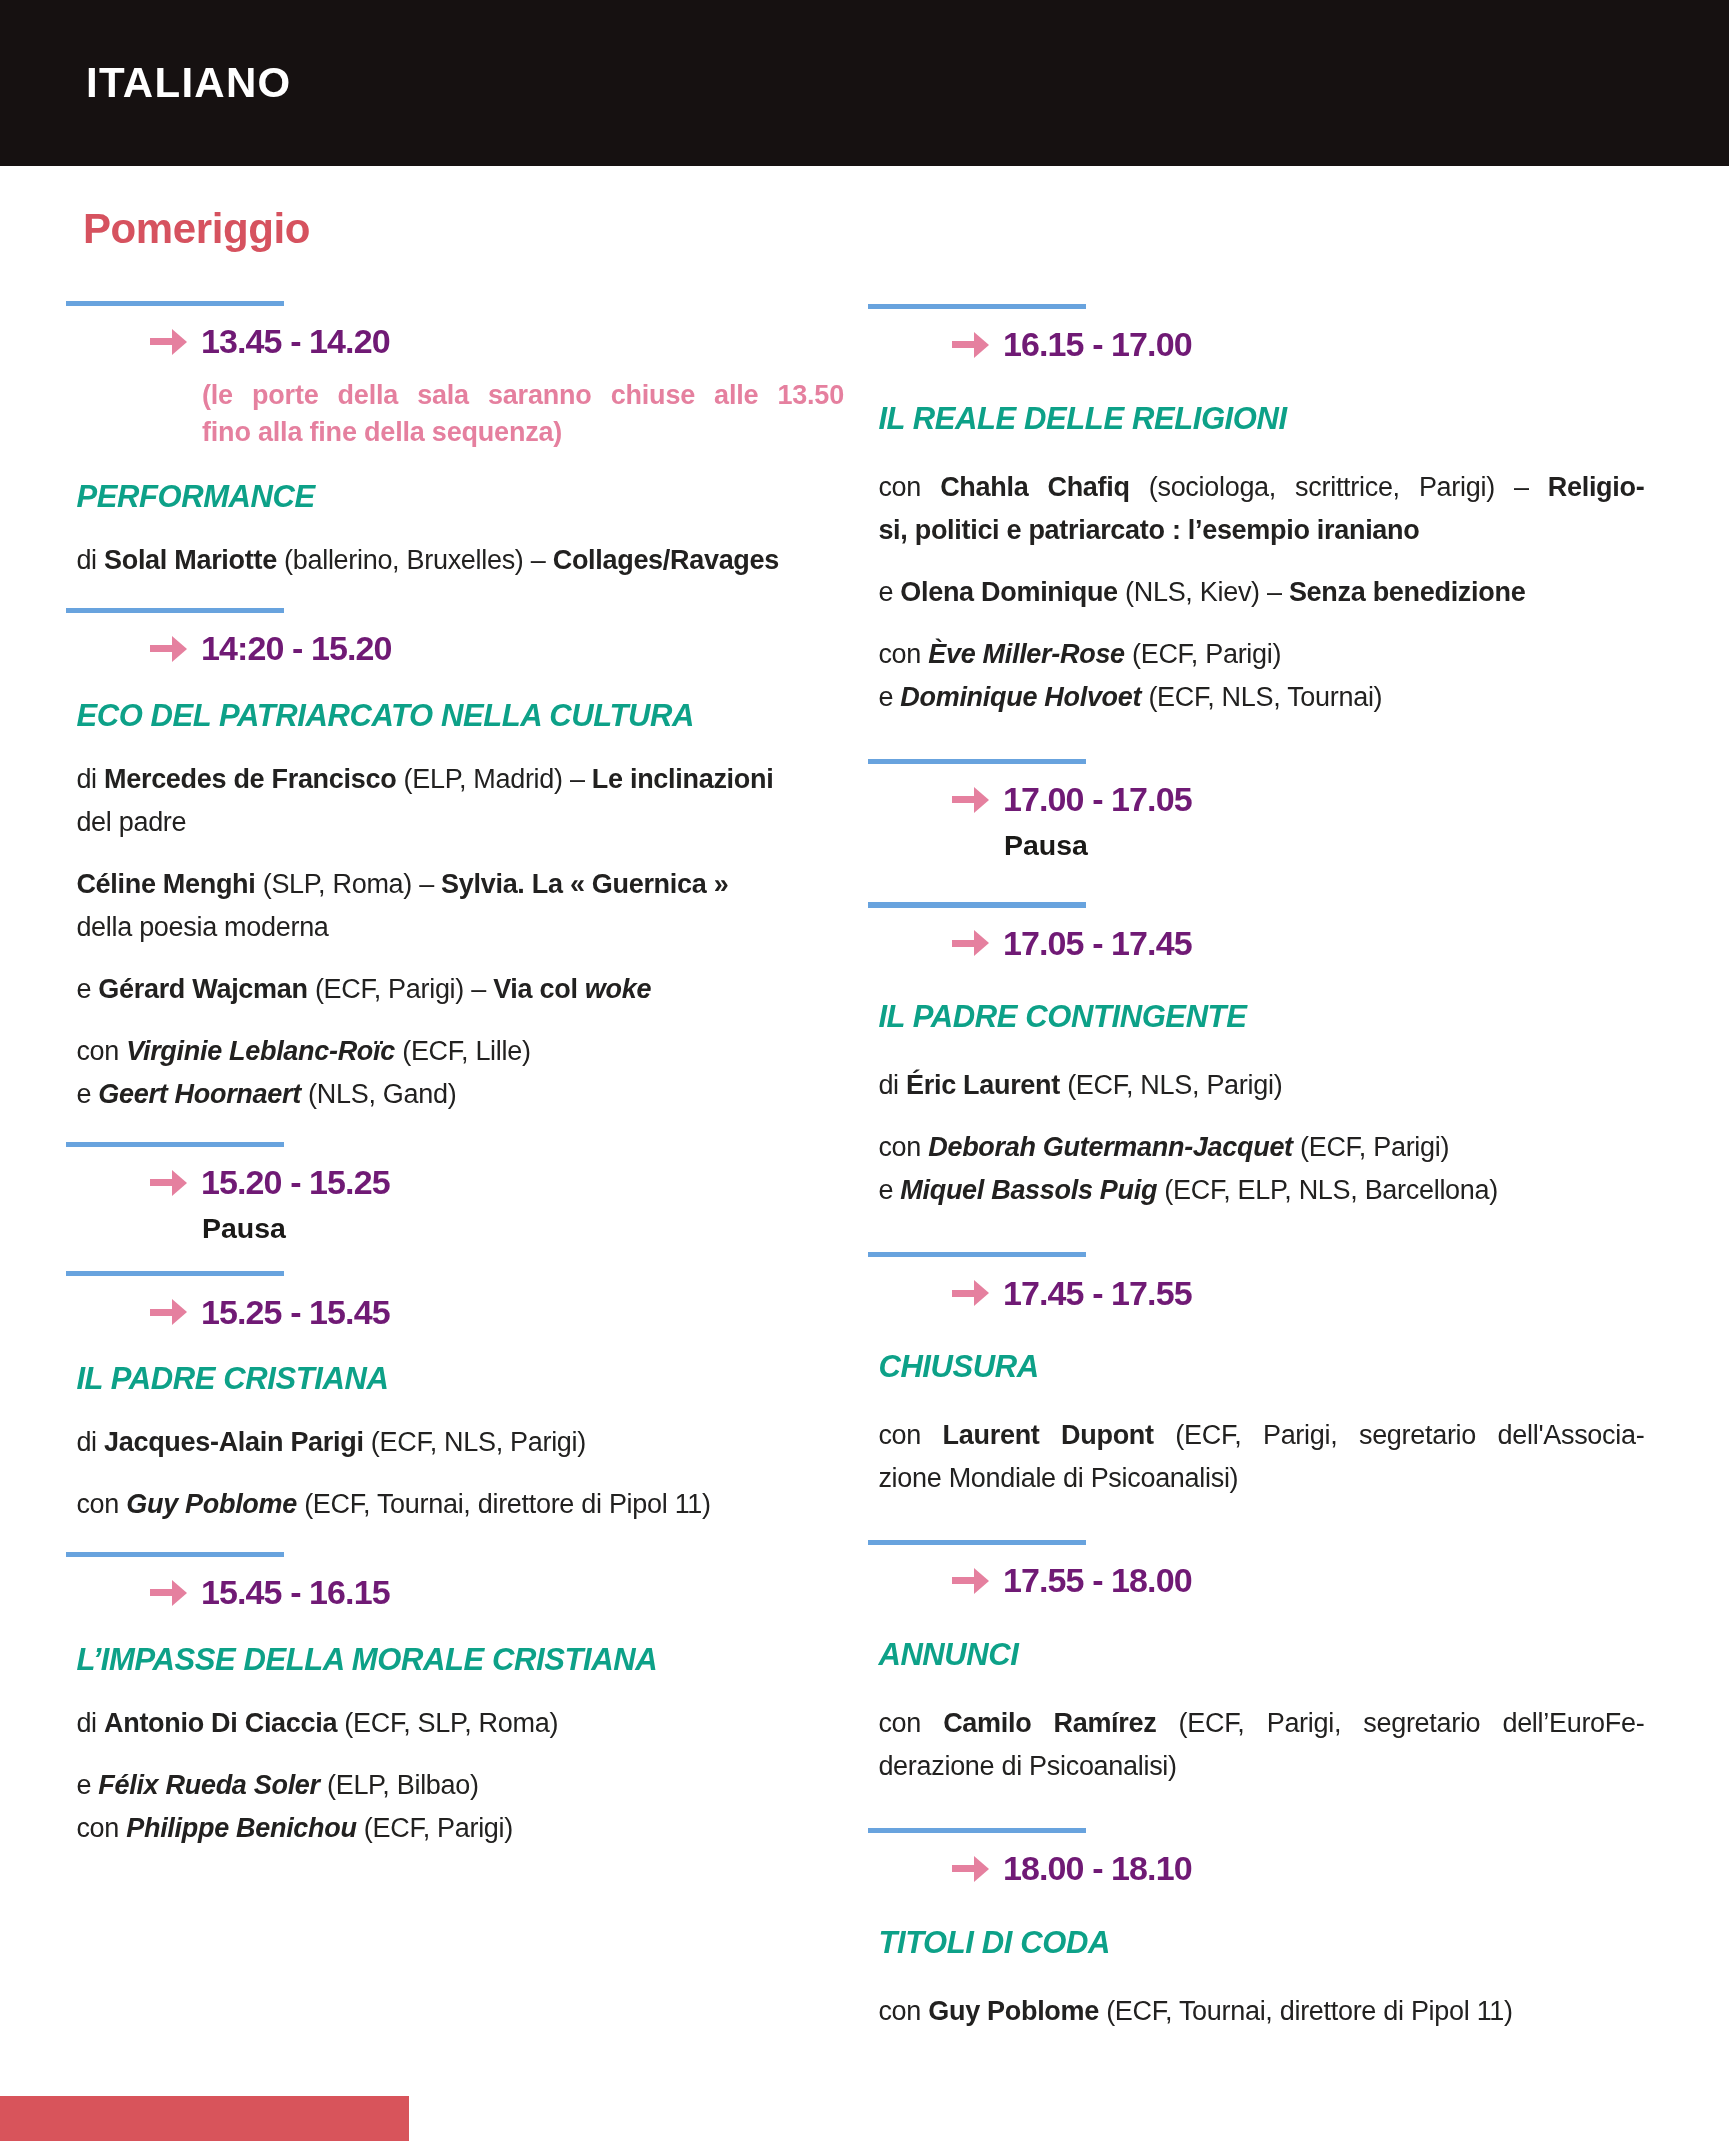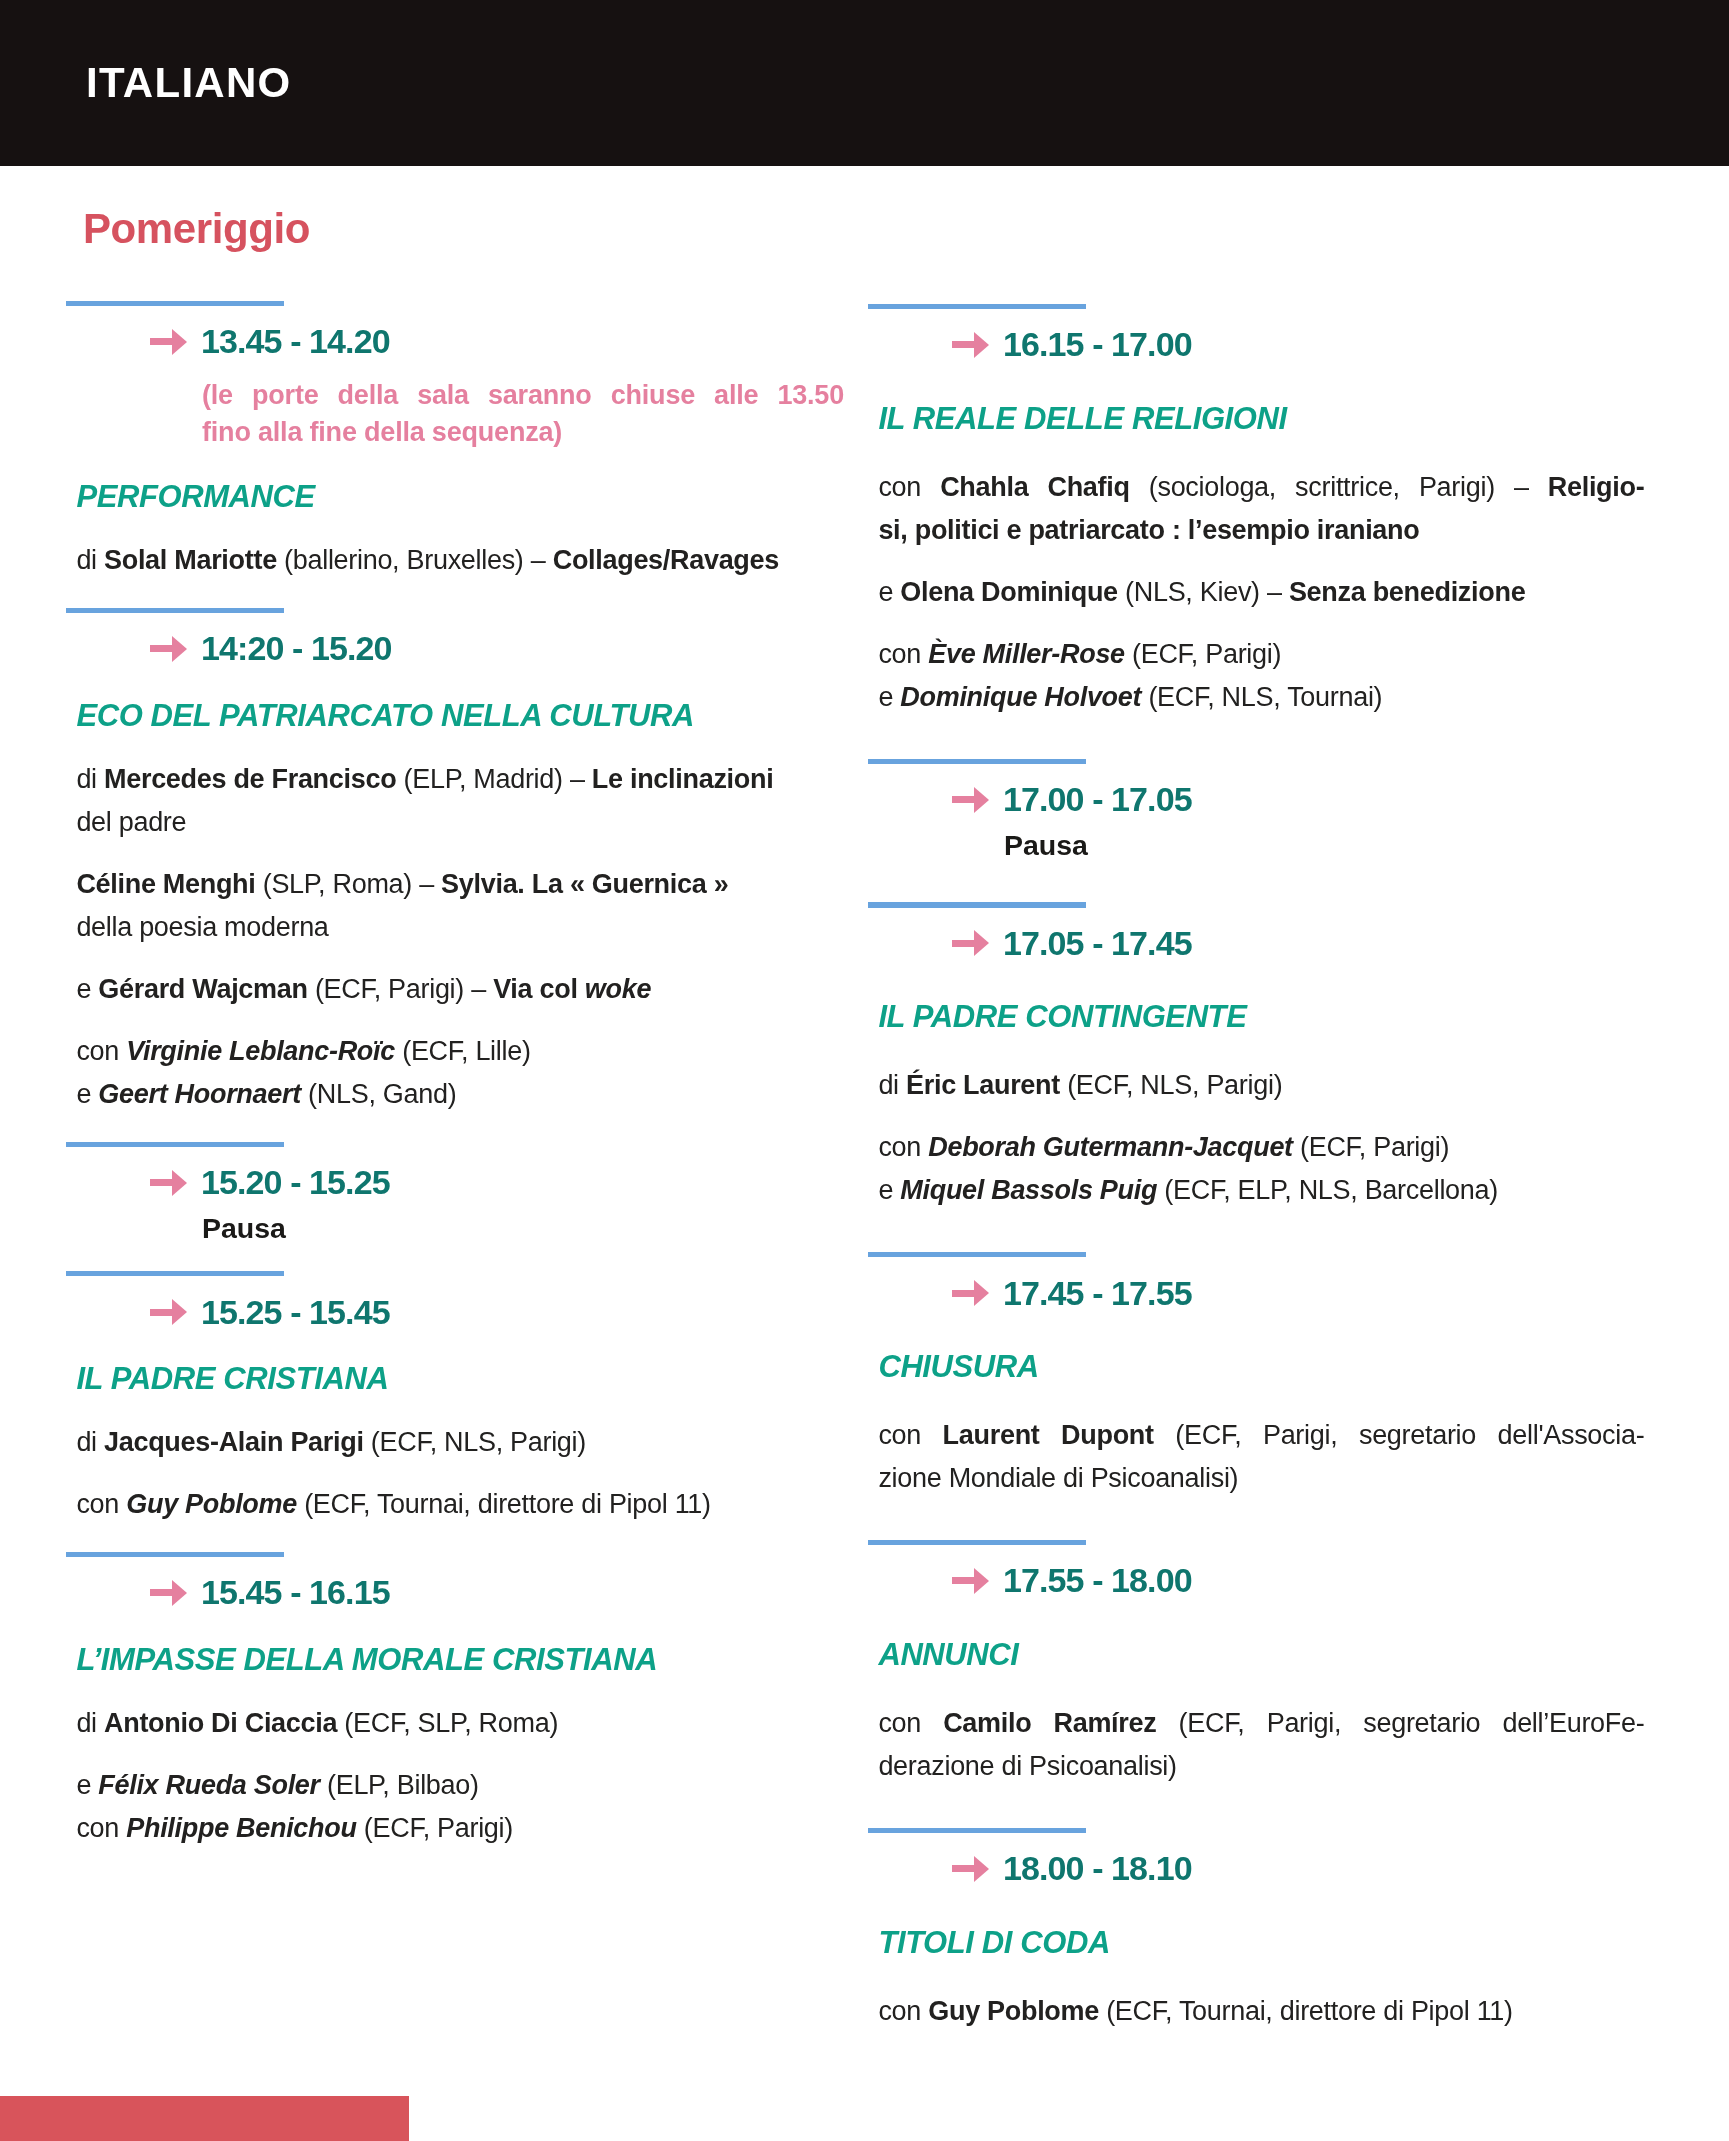--- a/index.html
+++ b/index.html
@@ -20,21 +20,21 @@
   .col{position:absolute;width:783px;}
   #col-left{left:66px;top:301px;}
   #col-right{left:868px;top:304px;}
 
   .entry{margin-bottom:26px;}
   #col-right .entry{margin-bottom:40px;}
 
   .rule{width:218px;height:5.2px;background:var(--c-blue);}
 
   .time-row{display:flex;align-items:center;margin-left:84px;margin-top:14.7px;height:42px;}
-  .time{font-size:34px;font-weight:700;color:#0f766e;letter-spacing:-0.9px;margin-left:13px;}
+  .time{font-size:34px;font-weight:700;color:#701a75;letter-spacing:-0.9px;margin-left:13px;}
 
   .arrow{position:relative;display:inline-block;width:38px;height:26px;}
   .arrow .stem{position:absolute;left:0;top:9.5px;width:22.5px;height:7px;background:var(--c-pink);}
   .arrow .head{position:absolute;left:21.6px;top:0;width:0;height:0;
                border-left:15.6px solid var(--c-pink);
                border-top:13px solid transparent;border-bottom:13px solid transparent;}
 
   .note{margin-left:136px;margin-top:14px;width:642px;color:var(--c-pink);
         font-size:27px;font-weight:700;line-height:37px;letter-spacing:-0.2px;}
   .pausa{margin-left:136px;margin-top:8.6px;font-size:28.5px;font-weight:700;color:#1b1a18;}

